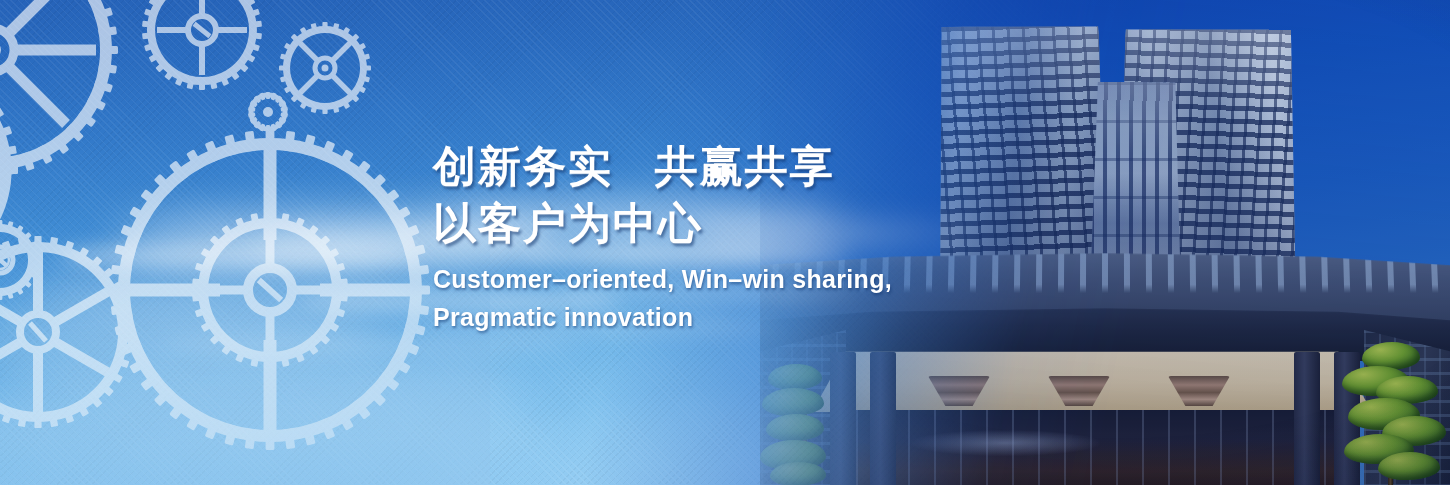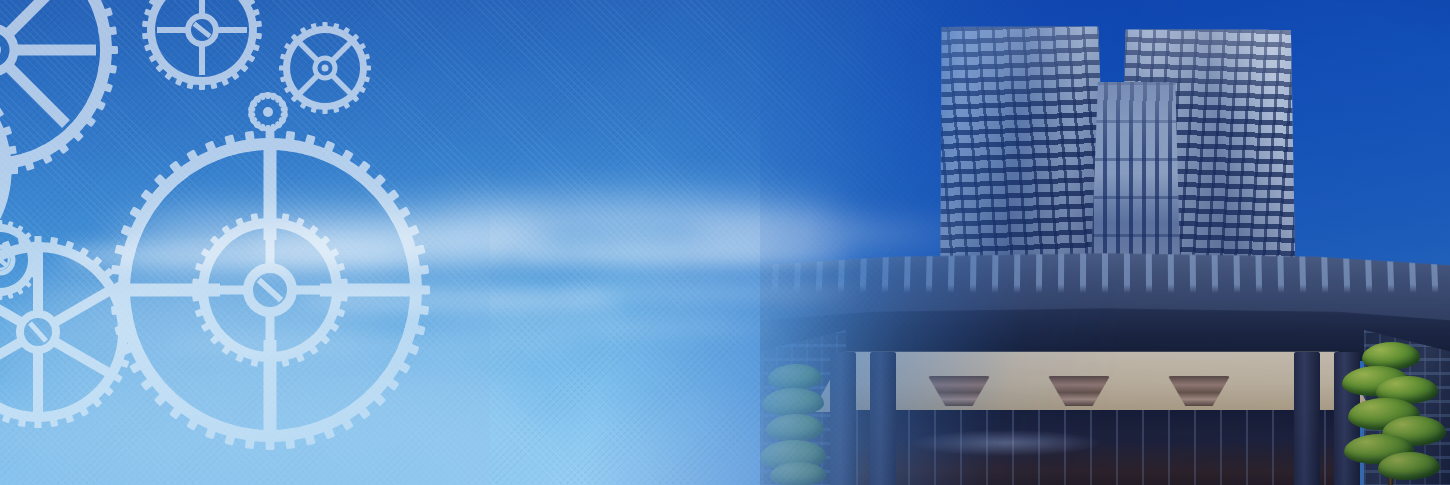--- a/index.html
+++ b/index.html
@@ -1265,14 +1265,20 @@
       <div class="puff" style="left:14px;top:58px;width:72px;height:32px;"></div>
       <div class="puff" style="left:48px;top:76px;width:64px;height:30px;"></div>
       <div class="puff" style="left:10px;top:94px;width:70px;height:30px;"></div>
       <div class="puff" style="left:44px;top:112px;width:62px;height:28px;"></div>
     </div>
 
     <div class="photo-grade"></div>
     <div class="photo-vig"></div>
   </div>
 
+  <div class="copy">
+    <div class="headline">创新务实   共赢共享</div>
+    <div class="headline">以客户为中心</div>
+    <div class="subline">Customer–oriented, Win–win sharing,</div>
+    <div class="subline" style="margin-top:0;">Pragmatic innovation</div>
+  </div>
 
 </div>
 
 </body></html>

